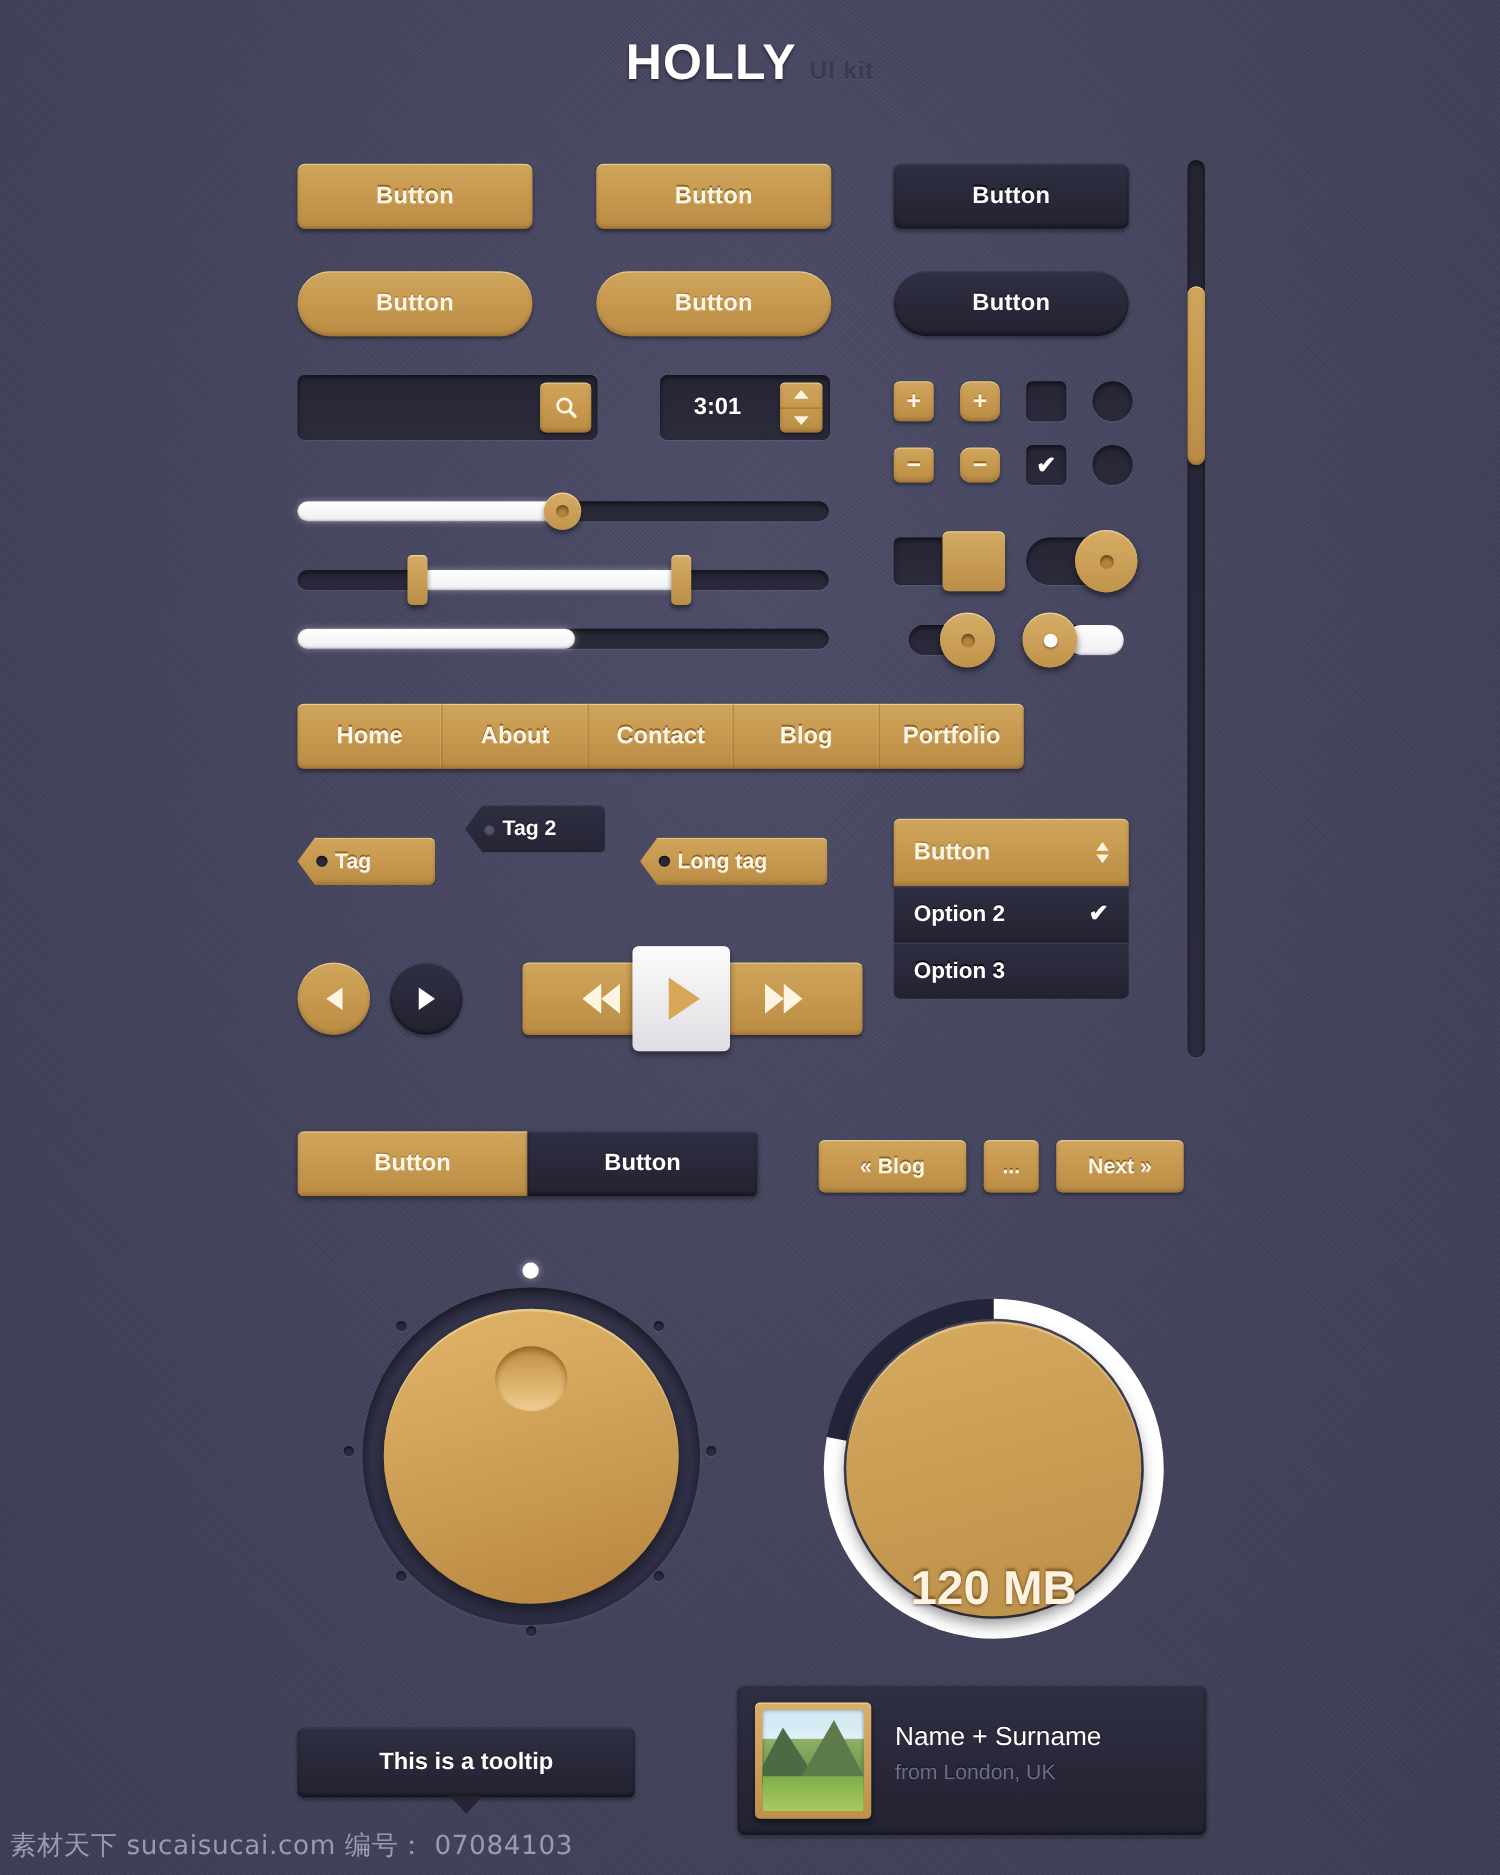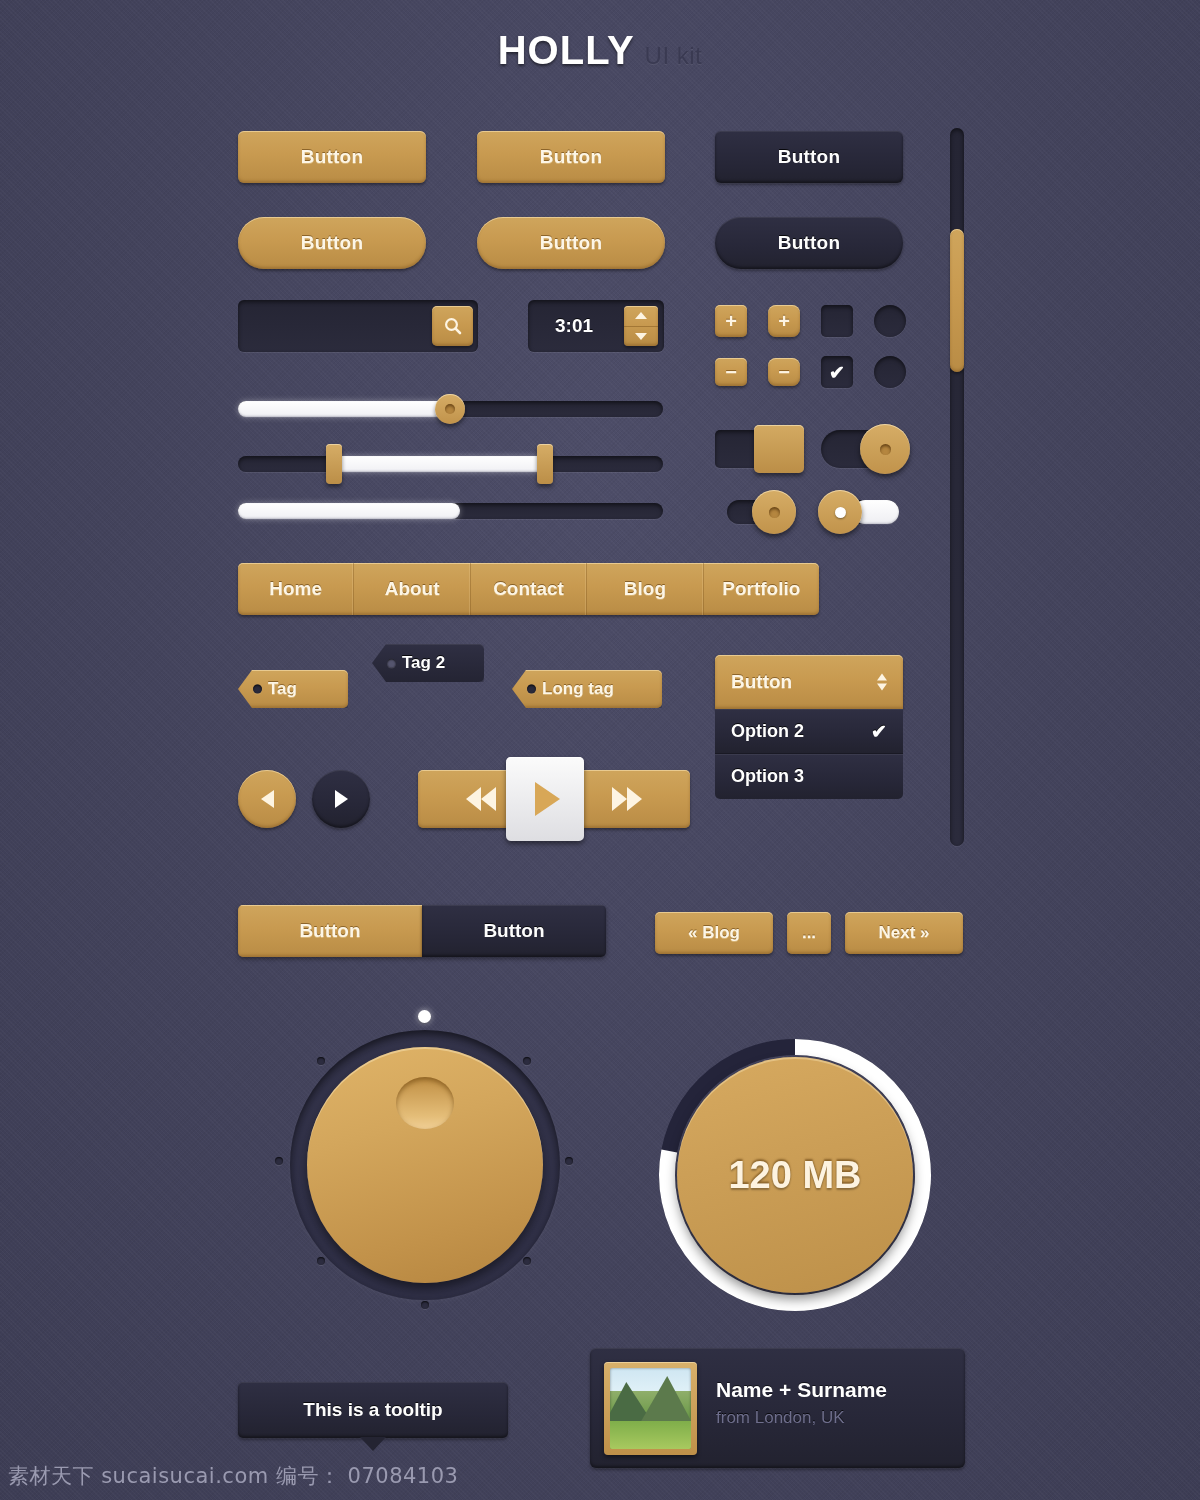--- a/index.html
+++ b/index.html
@@ -48,21 +48,21 @@
     font-weight: bold; letter-spacing: .2px;
   }
 
   
   #title-wrap { left: 0; top: 28px; width: 1200px; text-align: center; }
   #title-main {
     font-size: 40px; font-weight: bold; color: #ffffff; letter-spacing: 1px;
     text-shadow: 0 2px 3px rgba(0,0,0,.5);
   }
   #title-sub {
-    font-size: 24px; font-weight: normal; color: #3a3a52; letter-spacing: .5px;
+    font-size: 20px; font-weight: bold; color: #3a3a52; letter-spacing: .5px;
     margin-left: 10px;
     text-shadow: 0 1px 0 rgba(255,255,255,.07);
   }
 
   
   .bigbtn { height: 52px; font-size: 19px; }
   .r6 { border-radius: 6px; }
   .rpill { border-radius: 26px; }
 
   
@@ -235,21 +235,21 @@
   #dial-active { position:absolute; width:13px; height:13px; border-radius:50%; background:#ffffff;
                  box-shadow: 0 0 6px rgba(255,255,255,.6), 0 1px 2px rgba(0,0,0,.4); }
 
   
   #prog-wrap { left:655px; top:1035px; width:280px; height:280px; }
   #prog-ring { position:absolute; inset:0; border-radius:50%; }
   #prog-inner {
     position:absolute; left:22px; top:22px; width:236px; height:236px; border-radius:50%;
     background: linear-gradient(165deg,#d7aa60 0%, #cc9f57 40%, #bd9049 100%);
     box-shadow: inset 0 2px 0 rgba(255,240,200,.35), 0 6px 12px rgba(0,0,0,.45);
-    display:flex; align-items:center; justify-content:center;
+    display:flex; align-items:flex-end; justify-content:center;
   }
   #prog-label { font-size:38px; font-weight:bold; color:#fdf3e0;
                 text-shadow: 0 -2px 2px rgba(90,55,10,.55), 0 2px 2px rgba(0,0,0,.3); }
 
   
   #tooltip { left:238px; top:1382px; width:270px; height:56px; border-radius:5px;
              display:flex; align-items:center; justify-content:center;
              font-size:19px; font-weight:bold; }
   #tooltip-arrow { position:absolute; left:50%; bottom:-13px; transform:translateX(-50%);
                    width:0;height:0;border-left:13px solid transparent;border-right:13px solid transparent;
@@ -267,21 +267,21 @@
     width:100%; height:100%; border-radius:2px; overflow:hidden; position:relative;
     background: linear-gradient(180deg, #cfe6f2 0%, #dff0f7 28%, #8fae6a 29%, #6d9a4a 60%, #93bf55 100%);
     box-shadow: inset 0 0 3px rgba(0,0,0,.4);
   }
   #card-thumb .mtn-a { position:absolute; left:-8px; top:14px; width:54px; height:46px;
     background:#4a6b44; clip-path: polygon(0 100%, 45% 0, 100% 100%); }
   #card-thumb .mtn-b { position:absolute; left:26px; top:8px; width:60px; height:54px;
     background:#5c7a4c; clip-path: polygon(0 100%, 52% 0, 100% 100%); }
   #card-thumb .fld { position:absolute; left:0; bottom:0; width:100%; height:34%;
     background: linear-gradient(180deg,#7fae4a 0%, #a8c95f 100%); }
-  #card-name { position:absolute; left:126px; top:30px; font-size:21px; font-weight:bold; color:#ffffff;
+  #card-name { position:absolute; left:126px; top:30px; font-size:21px; font-weight:normal; color:#ffffff;
                text-shadow: 0 -1px 0 rgba(0,0,0,.6); }
   #card-sub  { position:absolute; left:126px; top:60px; font-size:17px; color:#6e6e8c; }
 
   
   #sb-track { left:950px; top:128px; width:14px; height:718px; border-radius:7px; }
   #sb-thumb { position:absolute; left:0; top:100px; width:14px; height:142px; border-radius:7px; }
 
   
   #watermark { left:8px; top:1462px; font-size:21px; color:#9a9ab0; letter-spacing:.5px;
                font-family:"DejaVu Sans", sans-serif; }
@@ -459,21 +459,21 @@
     <span>Button</span>
   </div>
 </div>
 
 <div class="pag gold" style="left:655px;top:912px;width:118px;">
   <span>« Blog</span>
 </div>
 <div class="pag gold" style="left:787px;top:912px;width:44px;">
   <span>...</span>
 </div>
-<div class="pag gold" style="left:845px;top:912px;width:118px;">
+<div class="pag gold" style="left:845px;top:912px;width:102px;">
   <span>Next »</span>
 </div>
 
 <div id="dial-wrap" class="abs">
   <div id="dial-ring"></div>
   <div id="dial-face">
     <div id="dial-dimple"></div>
   </div>
   <div id="dial-active" style="left:153px;top:5px;"></div>
   <div class="dial-dot" style="left:52px;top:52px;"></div>

